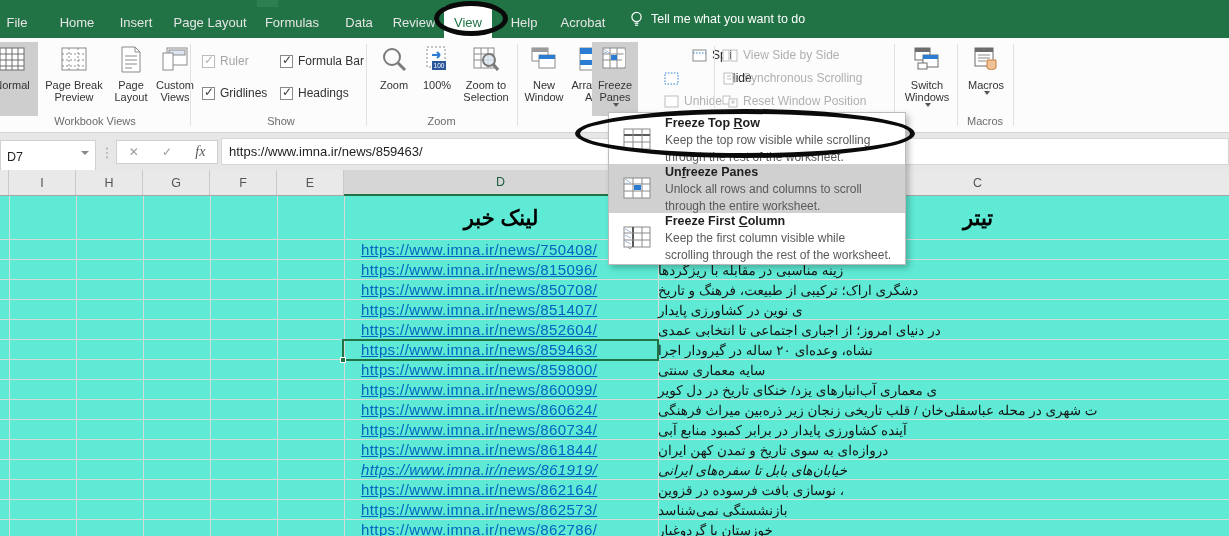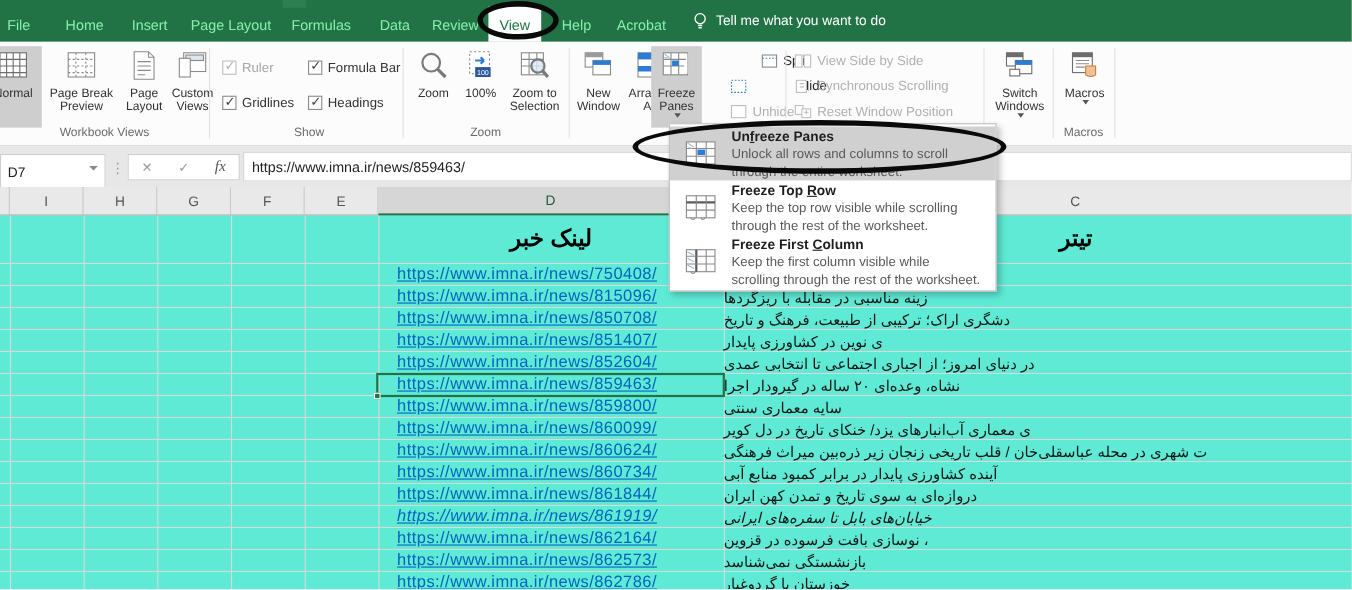--- a/index.html
+++ b/index.html
@@ -4,21 +4,21 @@
 <style>
   html,body{margin:0;padding:0;background:#fff;}
   *{box-sizing:border-box;}
   .stage{position:relative;width:1229px;height:536px;overflow:hidden;
          font-family:"Liberation Sans",sans-serif;background:#fff;}
 
   
   .tabbar{position:absolute;left:0;top:0;width:1229px;height:38px;background:#217346;}
   .titlebar-patch{position:absolute;left:257px;top:0;width:21px;height:7px;background:#2d7f52;}
   .tab{position:absolute;top:6px;height:32px;display:flex;align-items:center;justify-content:center;
-       color:#86efac;font-size:13px;cursor:default;}
+       color:#e5e5e5;font-size:13px;cursor:default;}
   .tab.active{background:#fff;color:#217346;}
   .tellme{position:absolute;left:630px;top:0;height:38px;display:flex;align-items:center;gap:8px;color:#fff;font-size:12.5px;}
   .bulb{width:13px;height:17px;}
 
   
   .ribbon{position:absolute;left:0;top:38px;width:1229px;height:95px;background:#fcfcfc;border-bottom:1px solid #d4d4d4;}
   .gsep{position:absolute;top:6px;height:82px;width:1px;background:#e1e1e1;}
   .glabel{position:absolute;top:77px;height:14px;font-size:11px;color:#6a6a6a;text-align:center;}
   .bigbtn{position:absolute;top:4px;height:74px;display:flex;flex-direction:column;align-items:center;
           font-size:11px;color:#333;text-align:center;line-height:12px;padding-top:4px;}
@@ -431,48 +431,48 @@
           <div class="tcell">بازنشستگی نمی‌شناسد</div>
         </div>
         <div class="grow" style="top: 324px; height: 20px;">
           <div class="ucell">https://www.imna.ir/news/862786/</div>
           <div class="tcell">خوزستان با گردوغبار</div>
         </div>
       </div>
   </div>
 
   <div class="menu">
+    <div class="mitem">
+      <span class="mico">
+        <svg width="30" height="26" viewBox="0 0 30 26">
+            <rect x="2" y="2" width="26" height="20" fill="#fff" stroke="#8a8a8a"></rect>
+            <path d="M2 8h26" stroke="#5a5a5a" stroke-width="2"></path>
+            <path d="M2 15h26M11 2v20M20 2v20" stroke="#8a8a8a"></path>
+            <path d="M6 22c1 2 3 2 4 0M15 22c1 2 3 2 4 0" fill="none" stroke="#8a8a8a"></path>
+          </svg>
+      </span>
+      <span class="mtxt">
+        <span class="mtitle"><span>Freeze Top </span><span class="ac">R</span><span>ow</span></span><br>
+        <span class="mdesc">Keep the top row visible while scrolling</span><br>
+        <span class="mdesc">through the rest of the worksheet.</span>
+      </span>
+    </div>
     <div class="mitem hl">
       <span class="mico">
         <svg width="30" height="26" viewBox="0 0 30 26">
             <rect x="2" y="2" width="26" height="20" fill="#fff" stroke="#8a8a8a"></rect>
             <path d="M2 8h26M2 15h26M11 2v20M20 2v20" stroke="#8a8a8a"></path>
             <path d="M3 3l6 4M4 7l3 1" stroke="#9fb8d8"></path>
             <rect x="12" y="9" width="7" height="5" fill="#2b7cd3"></rect>
           </svg>
       </span>
       <span class="mtxt">
         <span class="mtitle"><span>Un</span><span class="ac">f</span><span>reeze Panes</span></span><br>
         <span class="mdesc">Unlock all rows and columns to scroll</span><br>
         <span class="mdesc">through the entire worksheet.</span>
-      </span>
-    </div>
-    <div class="mitem">
-      <span class="mico">
-        <svg width="30" height="26" viewBox="0 0 30 26">
-            <rect x="2" y="2" width="26" height="20" fill="#fff" stroke="#8a8a8a"></rect>
-            <path d="M2 8h26" stroke="#5a5a5a" stroke-width="2"></path>
-            <path d="M2 15h26M11 2v20M20 2v20" stroke="#8a8a8a"></path>
-            <path d="M6 22c1 2 3 2 4 0M15 22c1 2 3 2 4 0" fill="none" stroke="#8a8a8a"></path>
-          </svg>
-      </span>
-      <span class="mtxt">
-        <span class="mtitle"><span>Freeze Top </span><span class="ac">R</span><span>ow</span></span><br>
-        <span class="mdesc">Keep the top row visible while scrolling</span><br>
-        <span class="mdesc">through the rest of the worksheet.</span>
       </span>
     </div>
     <div class="mitem">
       <span class="mico">
         <svg width="30" height="26" viewBox="0 0 30 26">
             <rect x="2" y="2" width="26" height="20" fill="#fff" stroke="#8a8a8a"></rect>
             <path d="M11 2v20" stroke="#5a5a5a" stroke-width="2"></path>
             <path d="M2 8h26M2 15h26M20 2v20" stroke="#8a8a8a"></path>
             <path d="M3 4l6 3M3 10l6 3M3 16l6 3" stroke="#9fb8d8"></path>
             <path d="M6 22c1 2 3 2 4 0" fill="none" stroke="#8a8a8a"></path>

